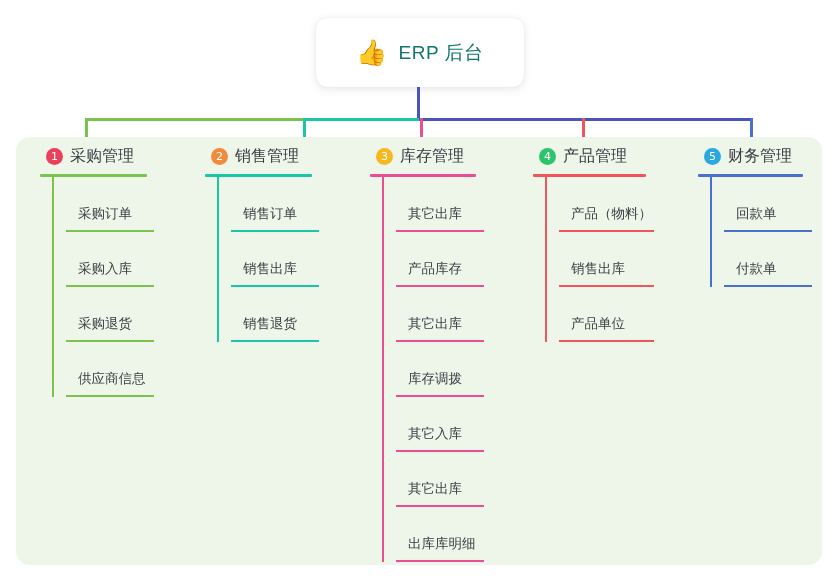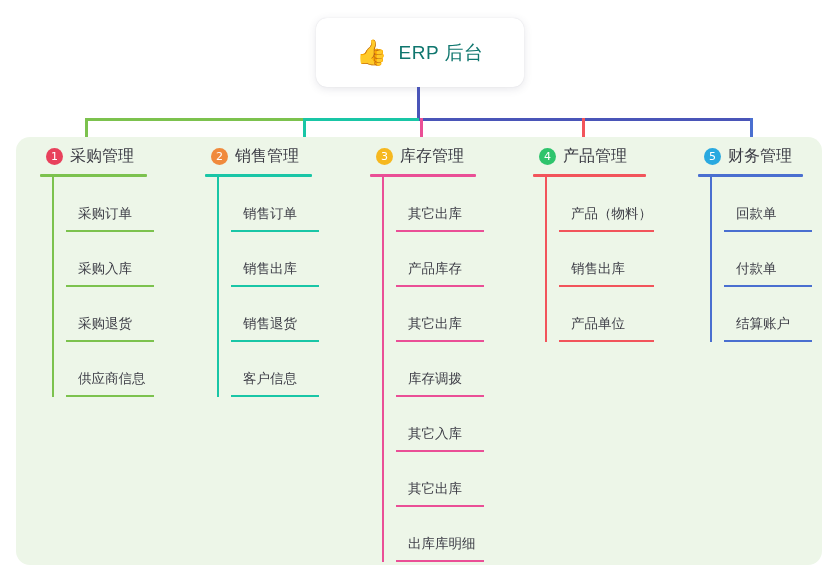--- a/index.html
+++ b/index.html
@@ -186,24 +186,20 @@
           <div class="item-rule" style="background: rgb(25, 198, 166); width: 88px;"></div>
         </div>
         <div class="item">
           <span class="item-label">销售出库</span>
           <div class="item-rule" style="background: rgb(25, 198, 166); width: 88px;"></div>
         </div>
         <div class="item">
           <span class="item-label">销售退货</span>
           <div class="item-rule" style="background: rgb(25, 198, 166); width: 88px;"></div>
         </div>
-        <div class="item">
-          <span class="item-label">客户信息</span>
-          <div class="item-rule" style="background: rgb(25, 198, 166); width: 88px;"></div>
-        </div>
       </div>
     </div>
     <div class="column" style="left: 370px; width: 120px;">
       <div class="col-head">
         <span class="badge" style="background: rgb(246, 184, 31);">3</span>
         <span class="col-title">库存管理</span>
       </div>
       <div class="head-rule" style="background: rgb(234, 79, 150); width: 106px;"></div>
       <div class="items">
         <div class="spine" style="background: rgb(234, 79, 150);"></div>
@@ -268,19 +264,15 @@
       <div class="items">
         <div class="spine" style="background: rgb(74, 111, 208);"></div>
         <div class="item">
           <span class="item-label">回款单</span>
           <div class="item-rule" style="background: rgb(74, 111, 208); width: 88px;"></div>
         </div>
         <div class="item">
           <span class="item-label">付款单</span>
           <div class="item-rule" style="background: rgb(74, 111, 208); width: 88px;"></div>
         </div>
-        <div class="item">
-          <span class="item-label">结算账户</span>
-          <div class="item-rule" style="background: rgb(74, 111, 208); width: 88px;"></div>
-        </div>
       </div>
     </div>
   </div>
 
 </body></html>

